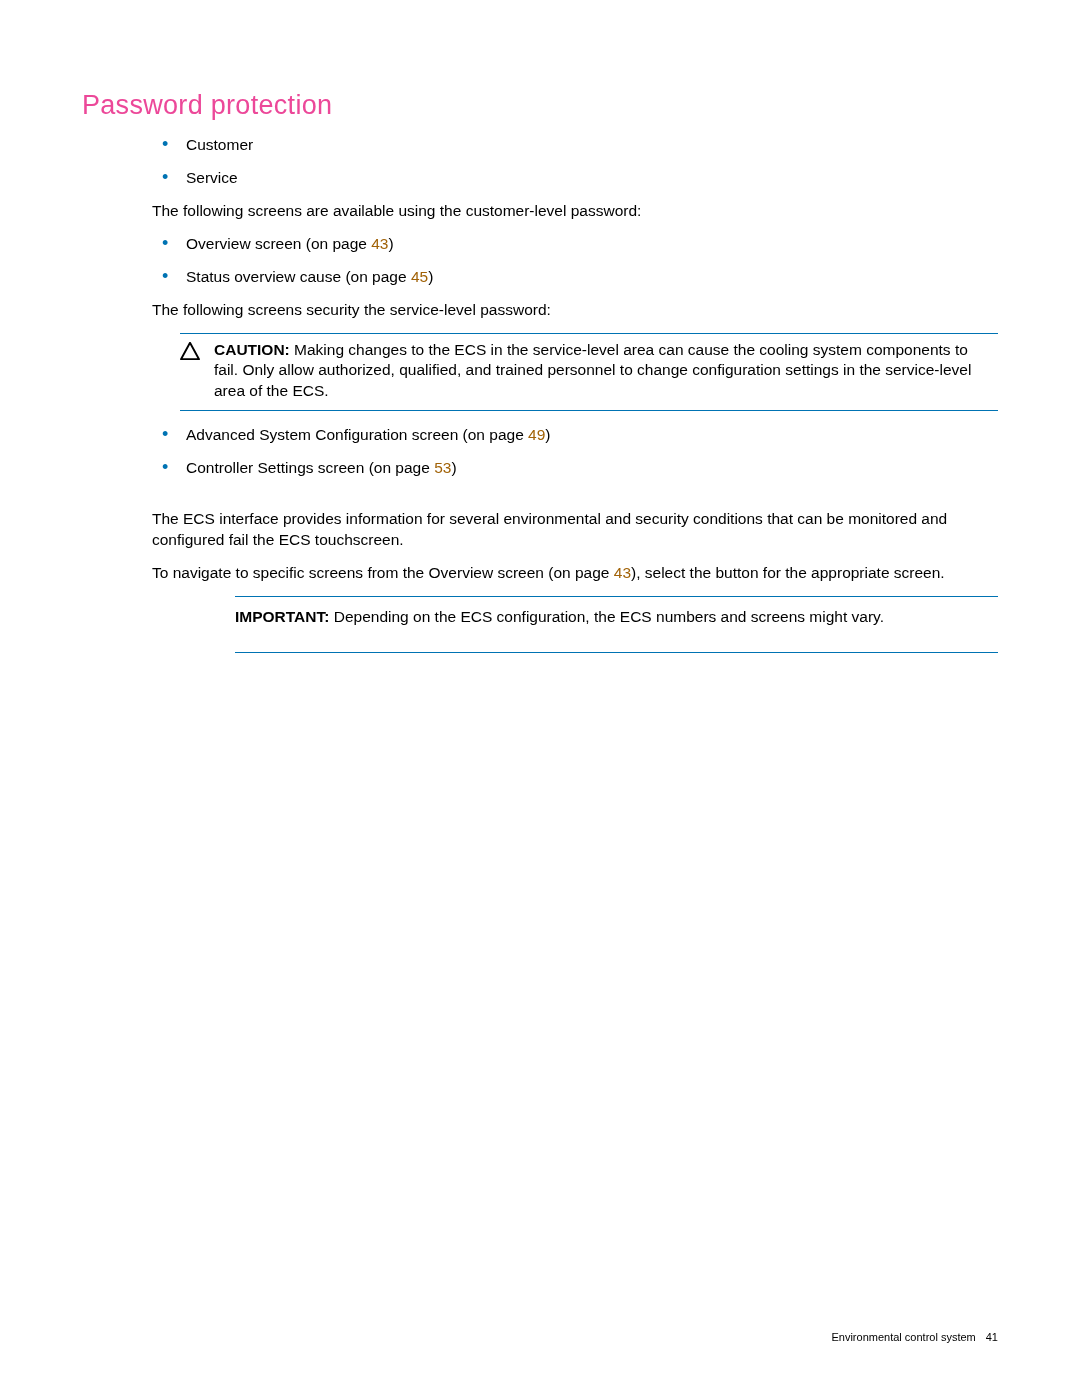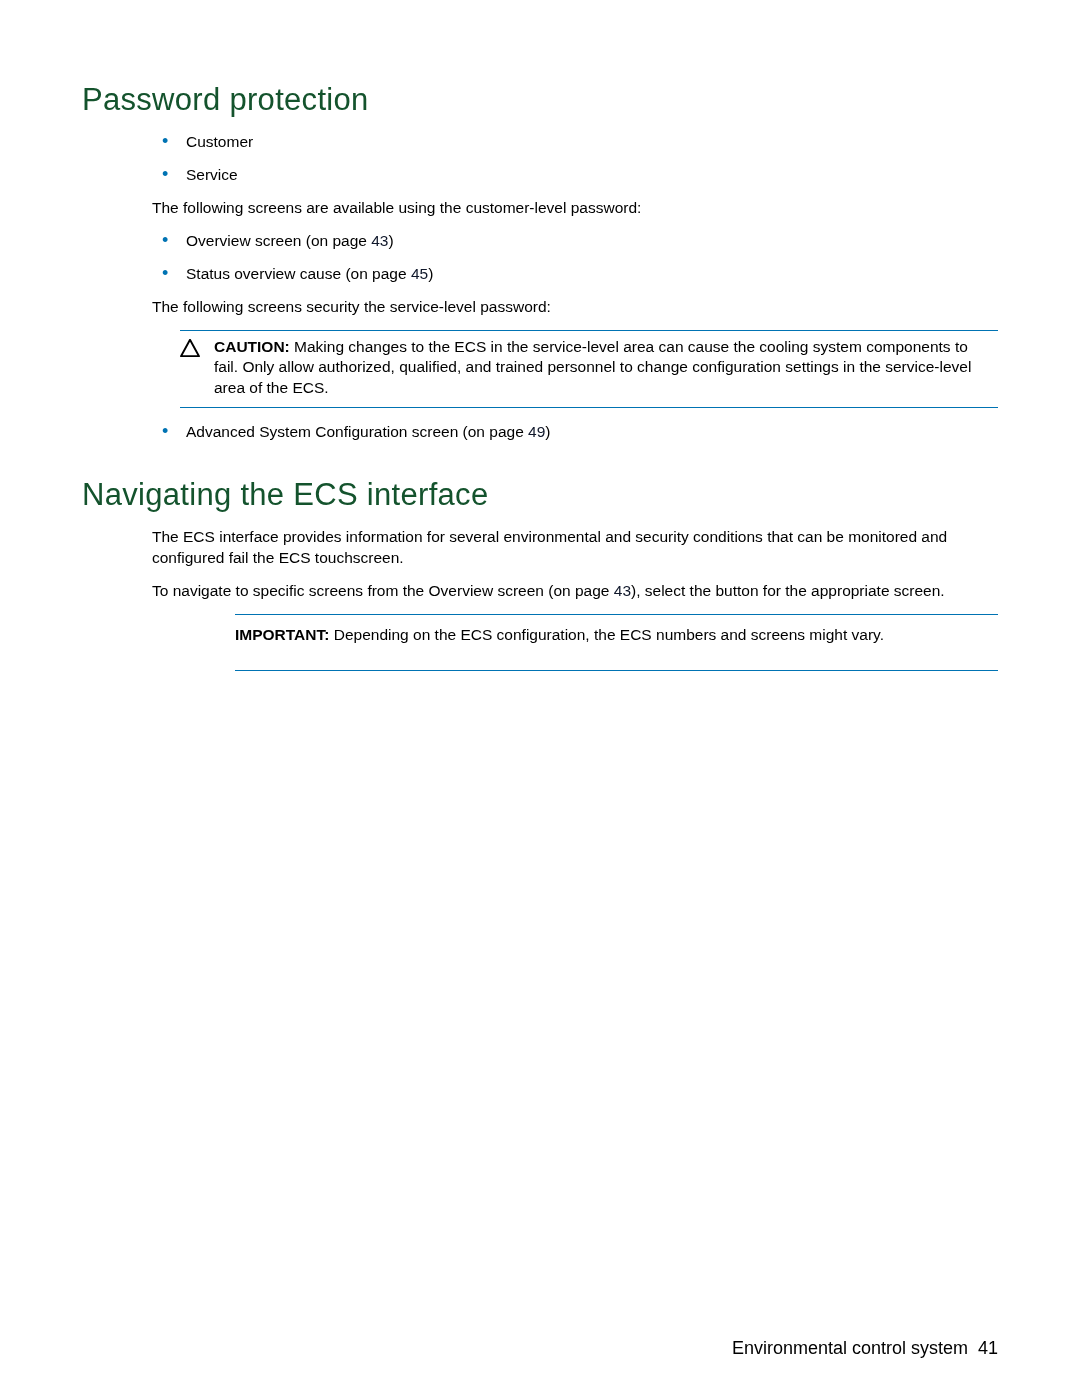--- a/index.html
+++ b/index.html
@@ -10,24 +10,24 @@
     color: #000;
   }
   .page {
     width: 1080px;
     height: 1397px;
     position: relative;
     box-sizing: border-box;
     padding: 78px 82px 0 82px;
   }
   h2.section-heading {
-    color: #14532d;
+    color: #ec4899;
     font-weight: 400;
-    font-size: 31px;
-    margin: 4px 0 14px 0;
+    font-size: 27px;
+    margin: 12px 0 14px 0;
     letter-spacing: 0.3px;
   }
   .body-block {
     margin-left: 70px;
     font-size: 15.5px;
     line-height: 1.35;
   }
   p { margin: 0 0 12px 0; }
   ul.bullets {
     list-style: none;
@@ -41,21 +41,21 @@
   }
   ul.bullets li::before {
     content: "•";
     position: absolute;
     left: 10px;
     top: 0;
     color: #0073b3;
     font-size: 18px;
     line-height: 1;
   }
-  .link-ref { color: #0f172a; }
+  .link-ref { color: #a16207; }
   .admonition {
     border-top: 1.5px solid #0073b3;
     border-bottom: 1.5px solid #0073b3;
     margin: 4px 0 14px 28px;
     padding: 6px 0 8px 0;
     display: flex;
   }
   .admonition .icon-col {
     width: 34px;
     flex: none;
@@ -70,23 +70,23 @@
   }
   .important-box {
     border-top: 1.5px solid #0073b3;
     border-bottom: 1.5px solid #0073b3;
     margin: 4px 0 14px 83px;
     padding: 10px 0 24px 0;
   }
   .important-box .label { font-weight: bold; }
   .footer {
     position: absolute;
-    bottom: 38px;
+    bottom: 54px;
     right: 82px;
-    font-size: 18px;
+    font-size: 11px;
   }
   .footer .pagenum { margin-left: 10px; }
   svg.caution-tri { width: 20px; height: 18px; }
   .section-gap { height: 18px; }
 </style>
 </head>
 <body>
 
 <div class="page">
 
@@ -119,26 +119,28 @@
       </div>
       <div class="text-col">
         <span class="label">CAUTION:</span><span>  Making changes to the ECS in the service-level area can cause the cooling system components to fail. Only allow authorized, qualified, and trained personnel to change configuration settings in the service-level area of the ECS.</span>
       </div>
     </div>
 
     <ul class="bullets">
       <li>
         <span>Advanced System Configuration screen (on page </span><span class="link-ref">49</span><span>)</span>
       </li>
+      <li>
+        <span>Controller Settings screen (on page </span><span class="link-ref">53</span><span>)</span>
+      </li>
     </ul>
   </div>
 
   <div class="section-gap"></div>
 
-  <h2 class="section-heading">Navigating the ECS interface</h2>
   <div class="body-block">
     <p>The ECS interface provides information for several environmental and security conditions that can be monitored and configured fail the ECS touchscreen.</p>
     <p>
       <span>To navigate to specific screens from the Overview screen (on page </span><span class="link-ref">43</span><span>), select the button for the appropriate screen.</span>
     </p>
 
     <div class="important-box">
       <span class="label">IMPORTANT:</span><span>  Depending on the ECS configuration, the ECS numbers and screens might vary.</span>
     </div>
   </div>

